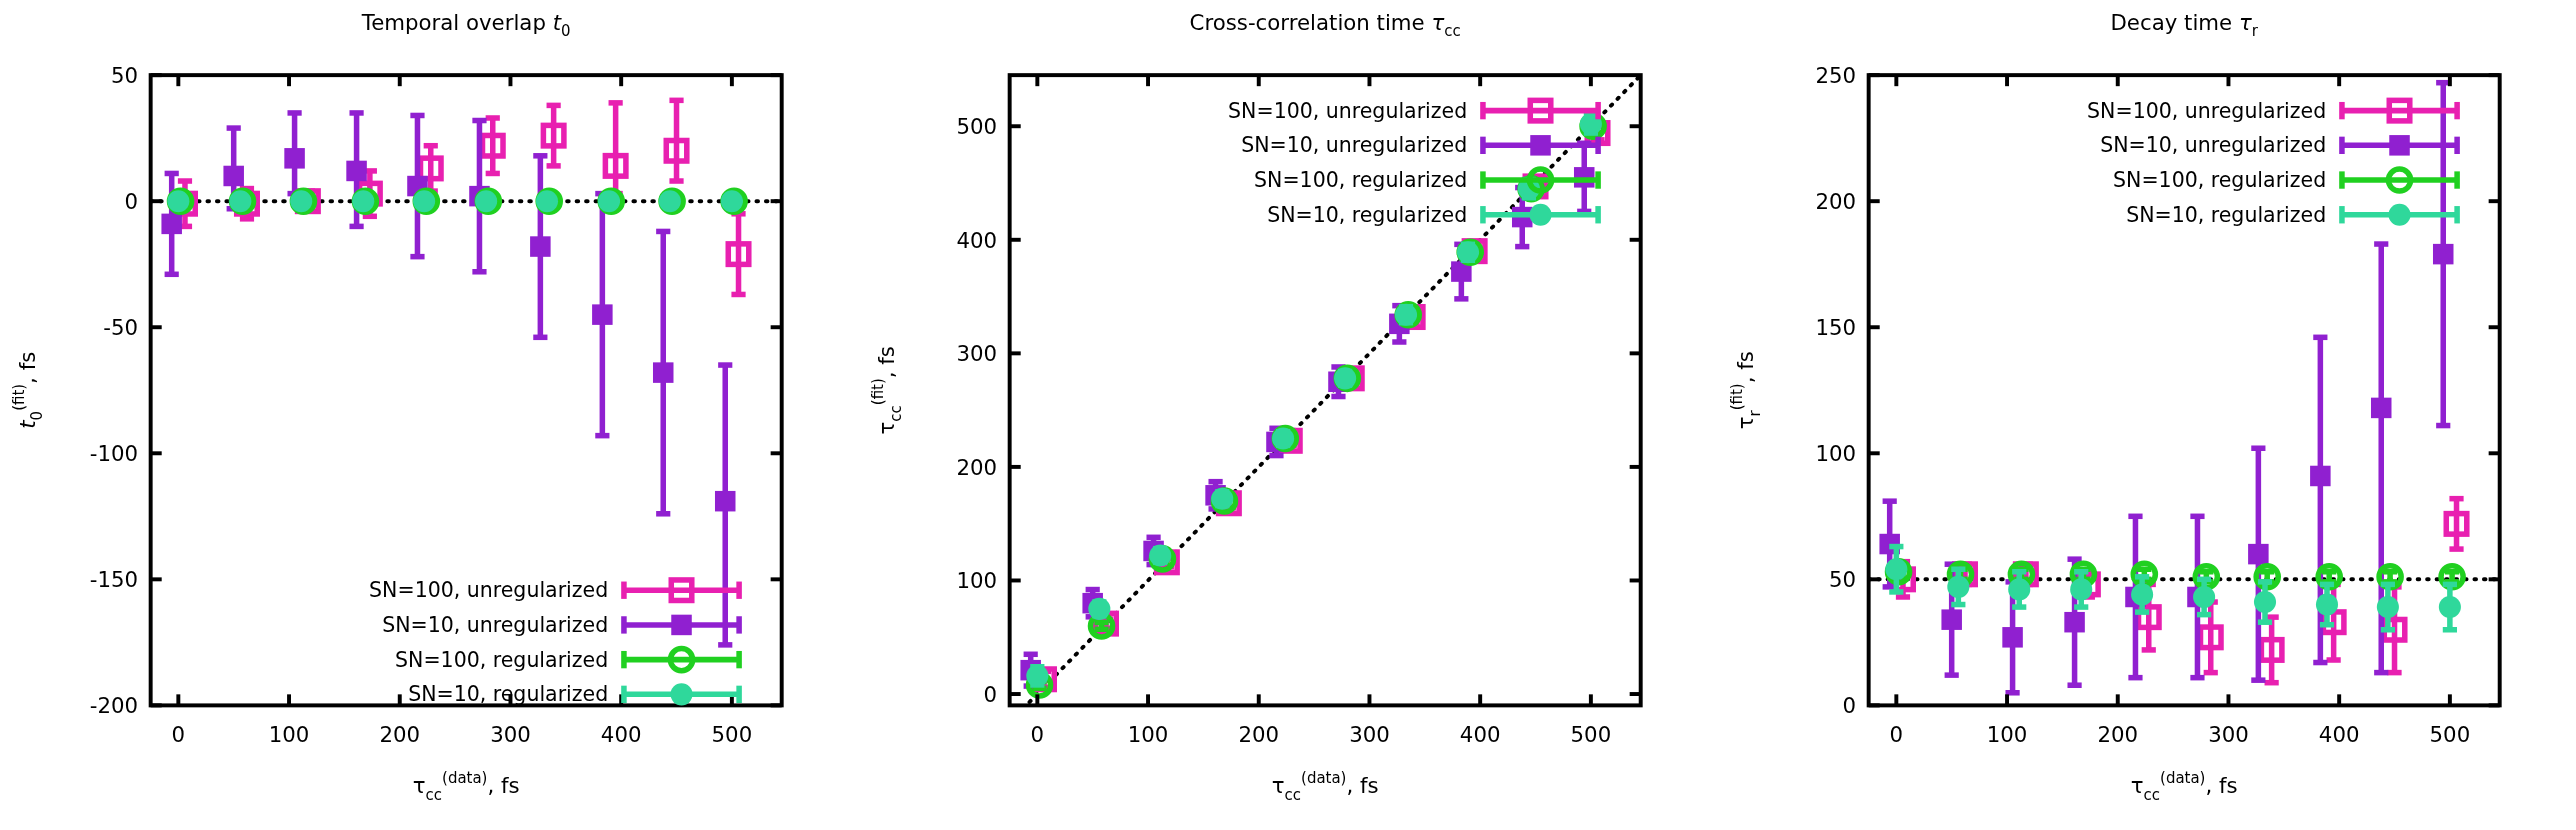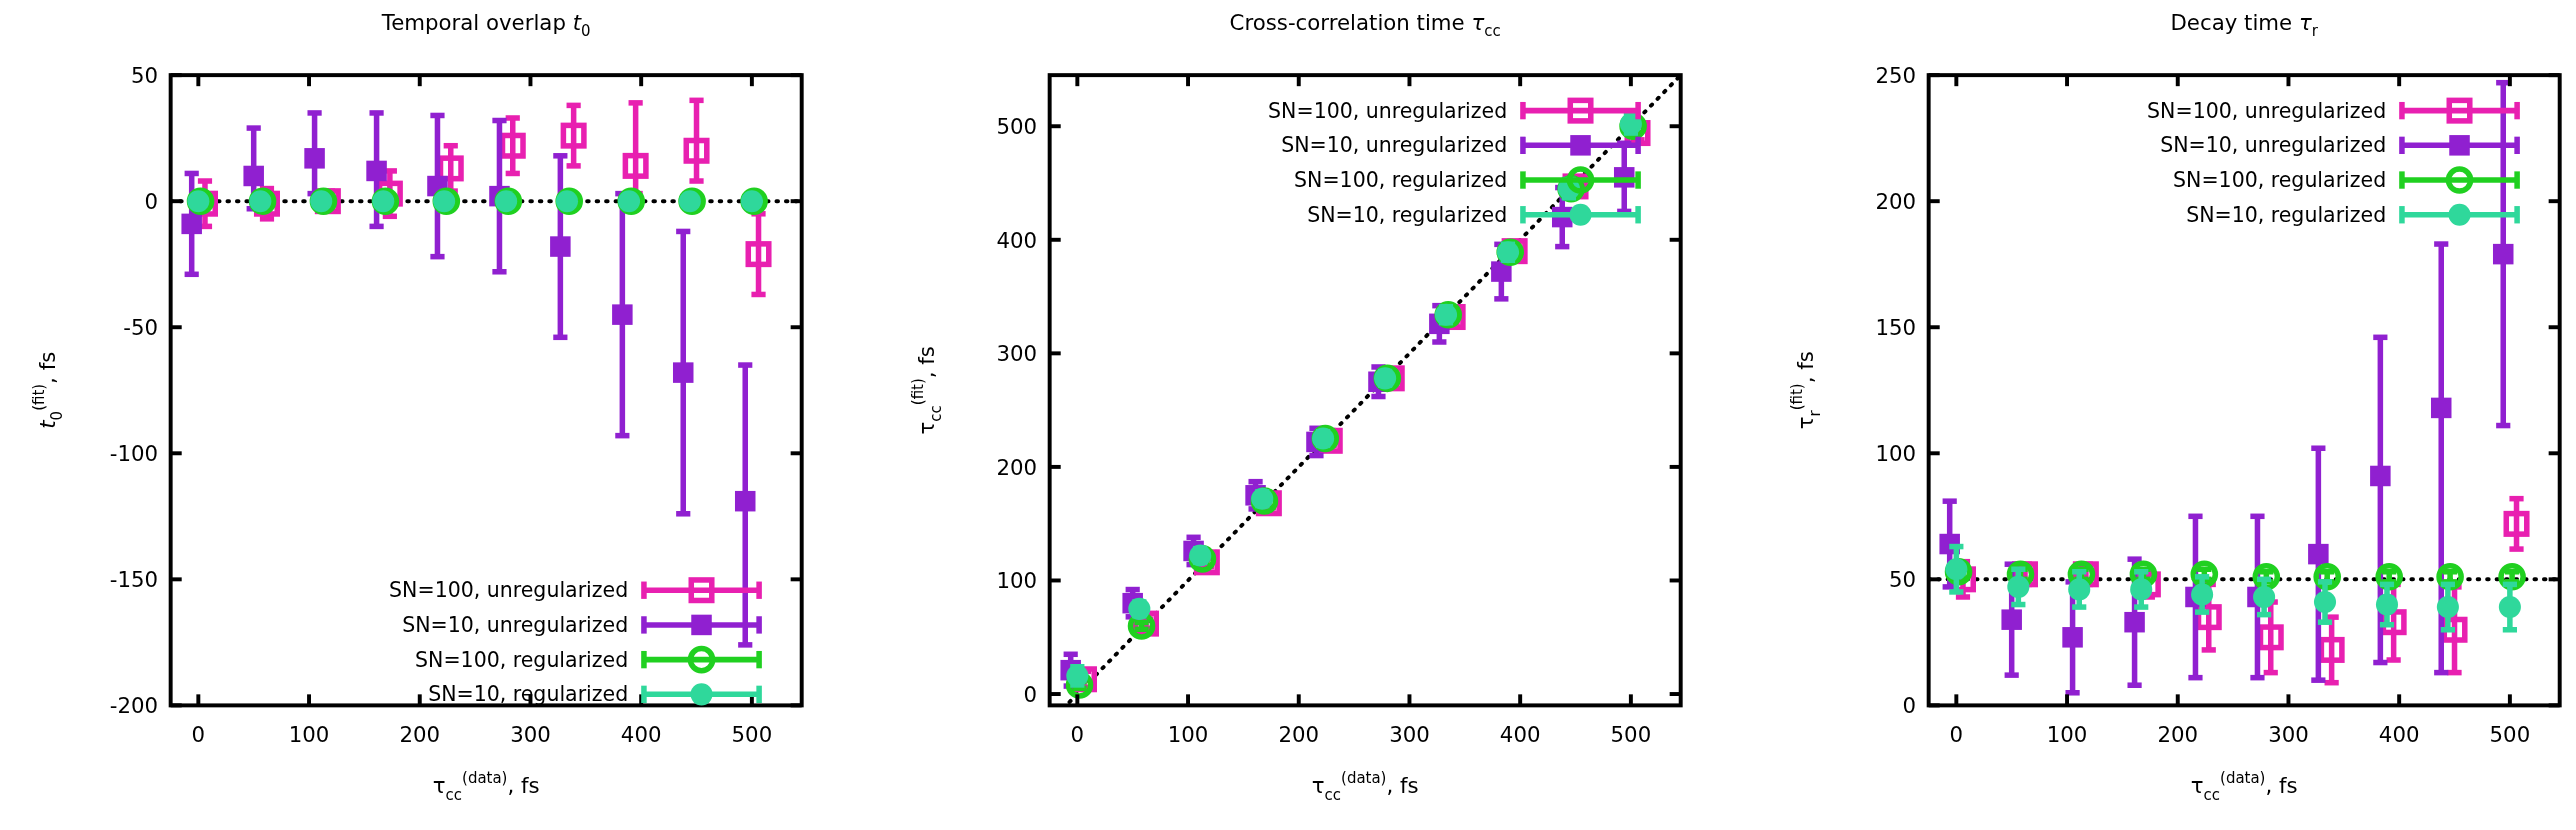--- a/index.html
+++ b/index.html
@@ -1,18 +1,18 @@
 <!DOCTYPE html>
 <html style="font-size:12.6px"><head>
 <meta charset="utf-8">
 <style>
   html,body{margin:0;padding:0;background:#ffffff;}
   body{width:2576px;height:831px;font-family:"DejaVu Sans",sans-serif;overflow:hidden;}
   #figure{position:relative;width:2576px;height:831px;display:flex;}
-  .panel{position:relative;width:859px;height:831px;padding-left:20px;}
+  .panel{position:relative;width:859px;height:831px;}
   .panel svg{display:block;}
   text{font-family:"DejaVu Sans",sans-serif;fill:#000000;}
   .title{font-size:27px;text-anchor:middle;}
   .ticklabel{font-size:27px;fill:#000000;}
   .axlabel{font-size:27px;text-anchor:middle;}
   .legendtext{font-size:26px;text-anchor:end;}
 </style>
 </head>
 <body>
 

